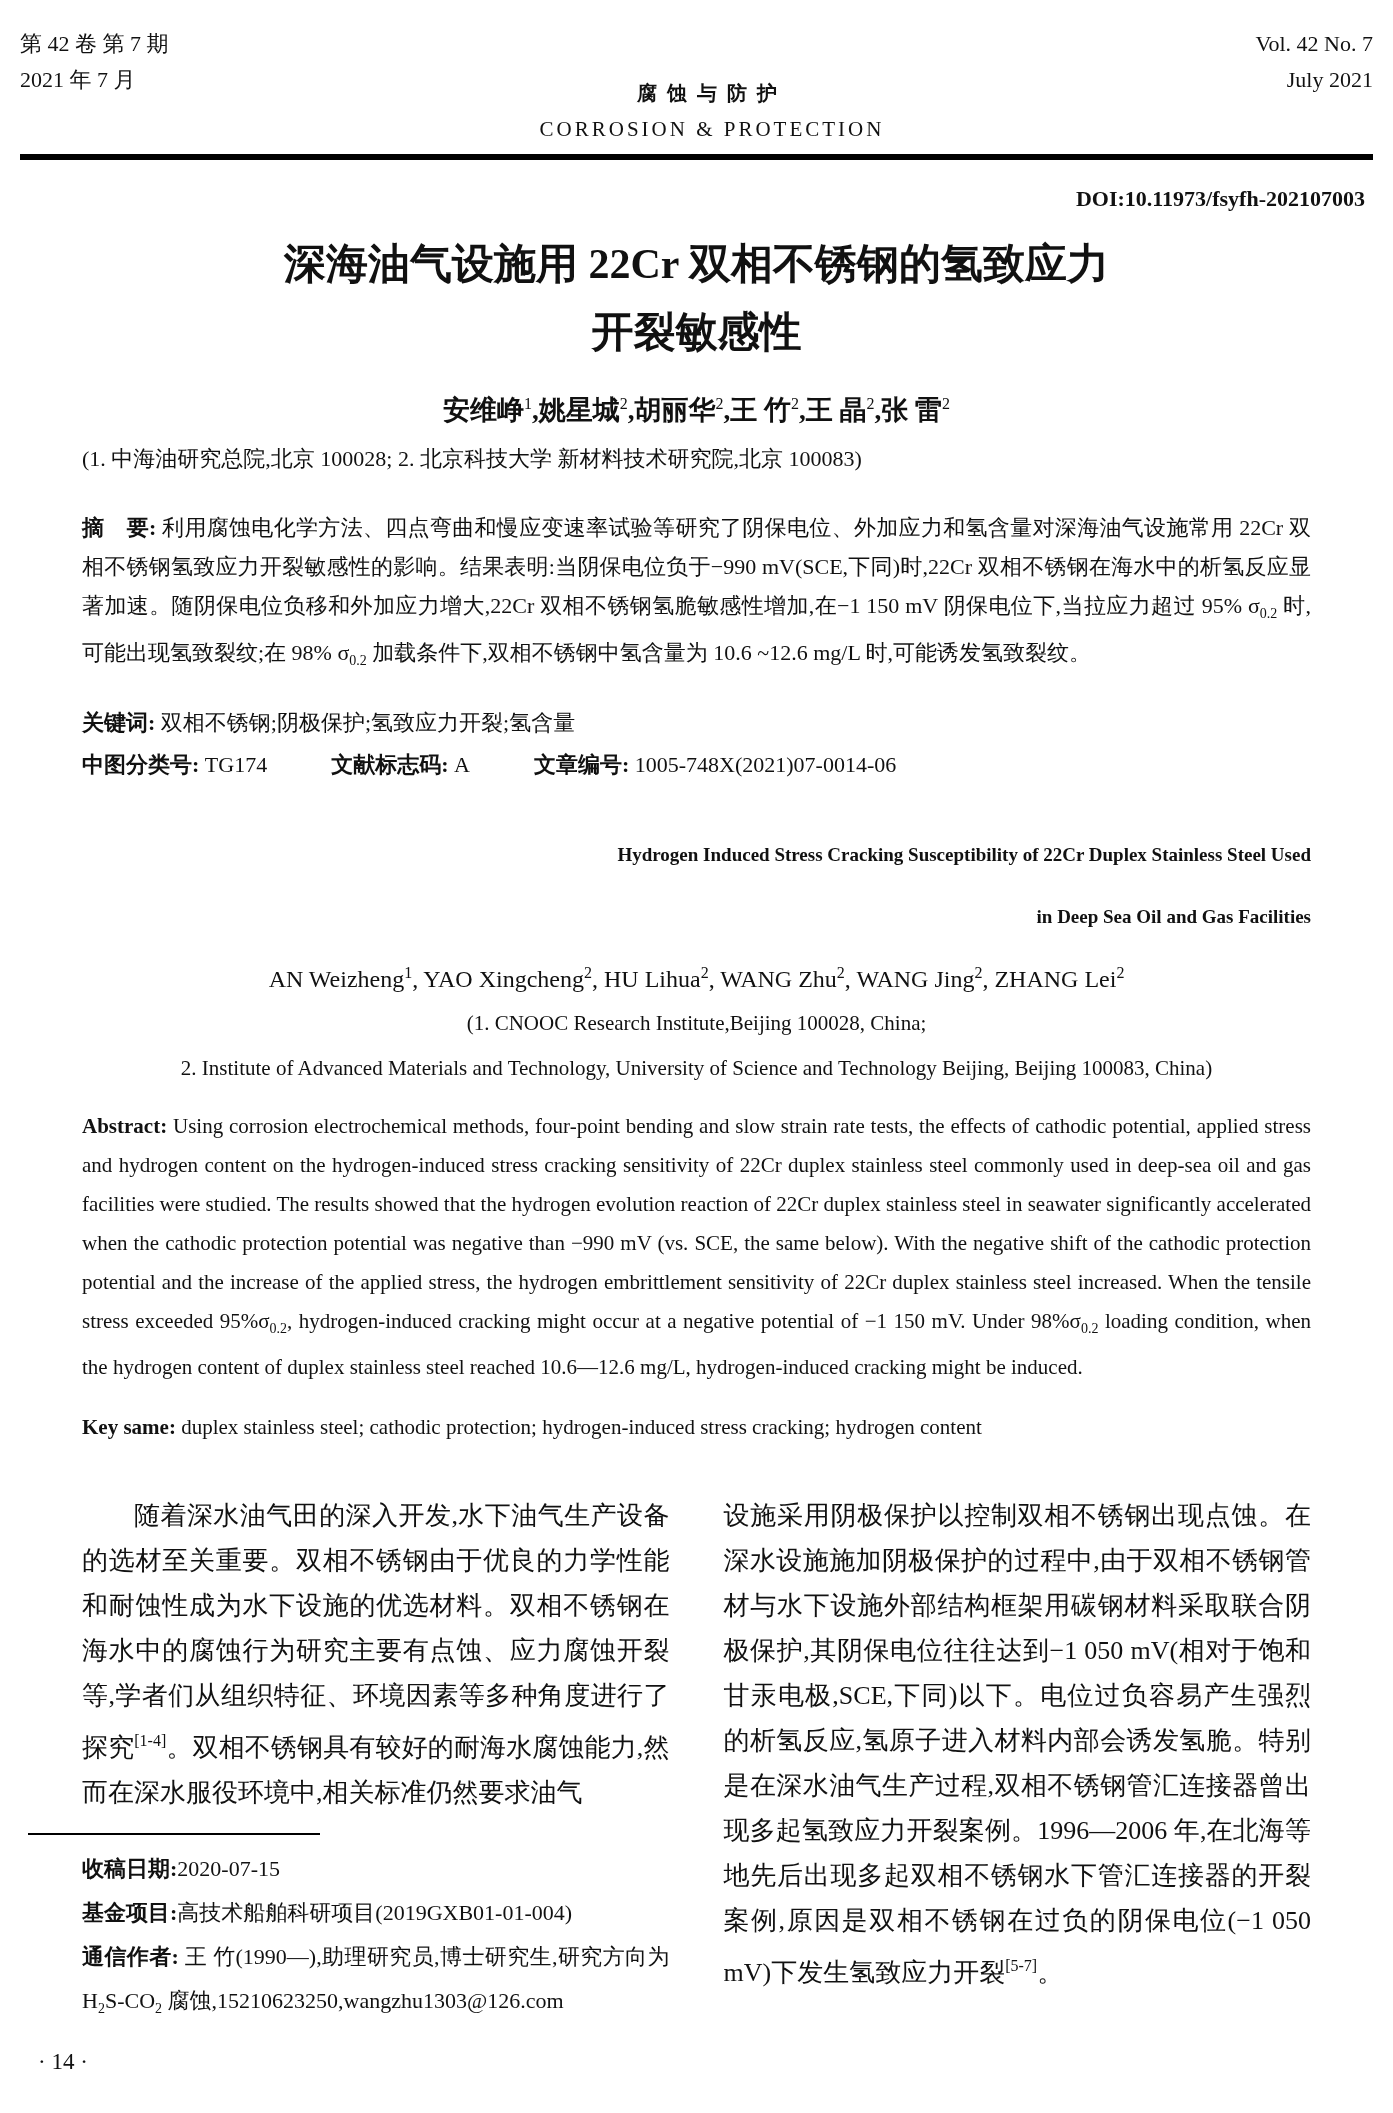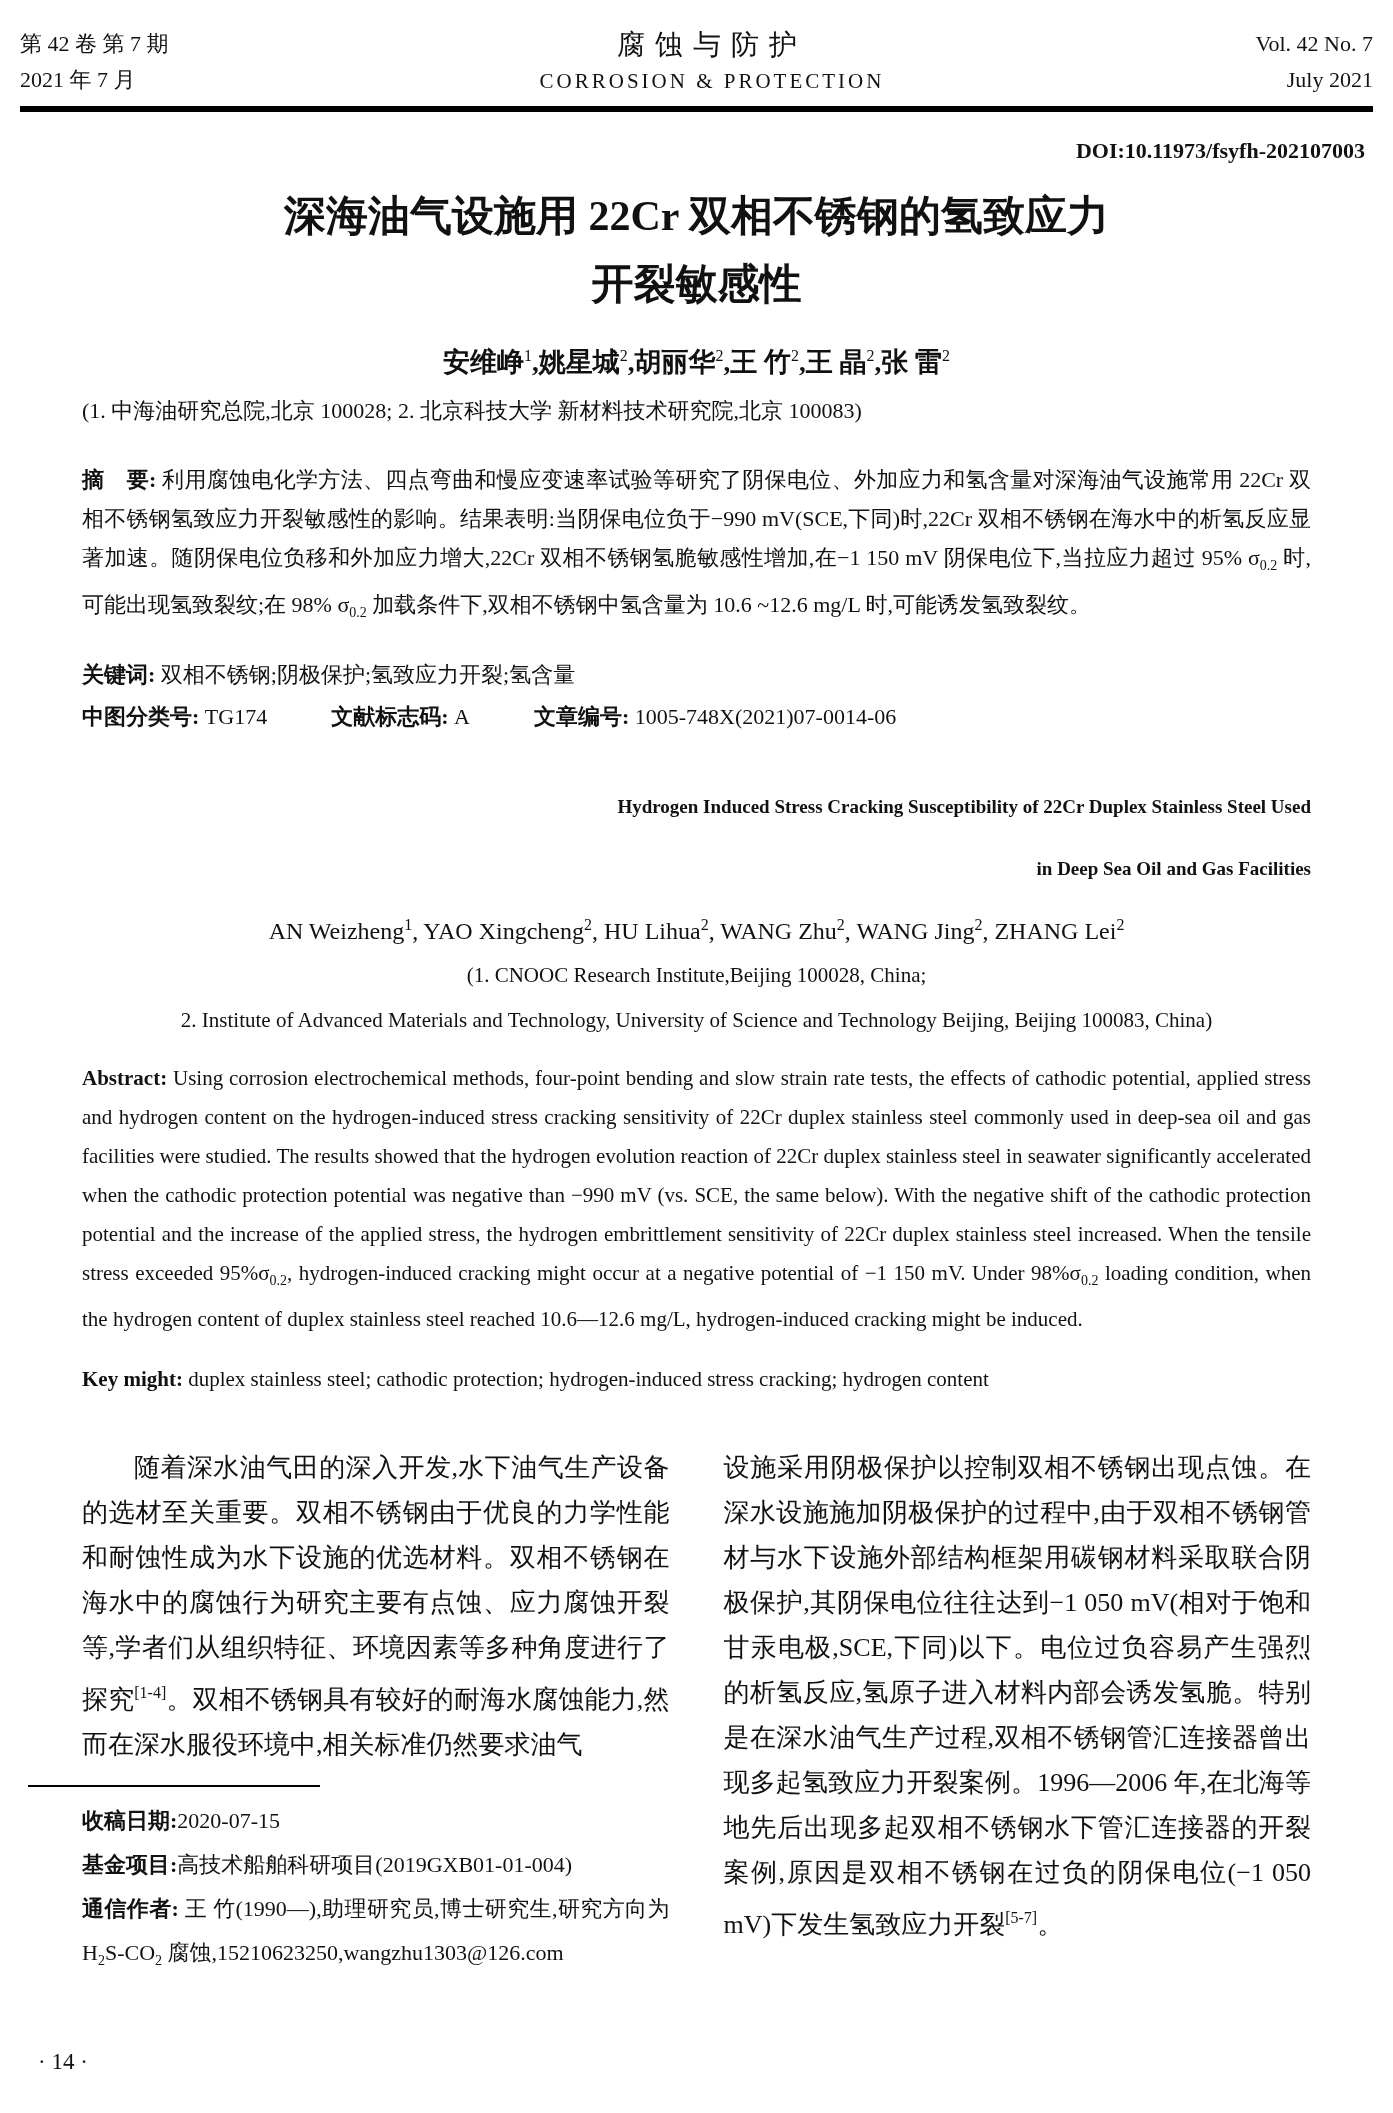--- a/index.html
+++ b/index.html
@@ -11,21 +11,21 @@
     padding:26px 82px 15px 82px;
     font-family:"Liberation Serif","DejaVu Serif",serif;
     overflow:hidden;
   }
   
   .header{display:flex;justify-content:space-between;align-items:flex-start;margin:0 -62px;}
   .header .cell{font-size:22px;line-height:36px;}
   .header .left{text-align:left;}
   .header .right{text-align:right;}
   .header .center{text-align:center;}
-  .journal-cn{font-size:28px;font-weight:normal;letter-spacing:10px;line-height:38px;}
+  .journal-cn{font-size:20px;font-weight:bold;letter-spacing:10px;line-height:38px;margin-top:48px;}
   .journal-en{font-size:21px;letter-spacing:3px;line-height:34px;}
   .rule{height:6px;background:#000;margin:8px -62px 0 -62px;}
   
   .doi{margin:26px -54px 0 0;text-align:right;font-weight:bold;font-size:22px;}
   
   .title-cn{margin-top:18px;text-align:center;font-weight:bold;font-size:42px;line-height:68px;}
   
   .authors-cn{margin-top:26px;text-align:center;font-weight:bold;font-size:27px;}
   .authors-cn sup,.authors-en sup{font-weight:normal;font-size:16px;}
   .affil-cn{margin-top:16px;font-size:22px;}
@@ -115,21 +115,21 @@
   <div class="affil-en">
     <div>(1. CNOOC Research Institute,Beijing 100028, China;</div>
     <div>2. Institute of Advanced Materials and Technology, University of Science and Technology Beijing, Beijing 100083, China)</div>
   </div>
 
   <p class="abstract-en">
     <span class="b">Abstract:</span><span> Using corrosion electrochemical methods, four-point bending and slow strain rate tests, the effects of cathodic potential, applied stress and hydrogen content on the hydrogen-induced stress cracking sensitivity of 22Cr duplex stainless steel commonly used in deep-sea oil and gas facilities were studied. The results showed that the hydrogen evolution reaction of 22Cr duplex stainless steel in seawater significantly accelerated when the cathodic protection potential was negative than −990 mV (vs. SCE, the same below). With the negative shift of the cathodic protection potential and the increase of the applied stress, the hydrogen embrittlement sensitivity of 22Cr duplex stainless steel increased. When the tensile stress exceeded 95%</span><span>σ</span><sub>0.2</sub><span>, hydrogen-induced cracking might occur at a negative potential of −1 150 mV. Under 98%</span><span>σ</span><sub>0.2</sub><span> loading condition, when the hydrogen content of duplex stainless steel reached 10.6—12.6 mg/L, hydrogen-induced cracking might be induced.</span>
   </p>
 
   <div class="keywords-en">
-    <span class="b">Key might:</span><span> duplex stainless steel; cathodic protection; hydrogen-induced stress cracking; hydrogen content</span>
+    <span class="b">Key same:</span><span> duplex stainless steel; cathodic protection; hydrogen-induced stress cracking; hydrogen content</span>
   </div>
 
   <div class="columns">
     <div class="col">
       <p class="indent">
         <span>随着深水油气田的深入开发,水下油气生产设备的选材至关重要。双相不锈钢由于优良的力学性能和耐蚀性成为水下设施的优选材料。双相不锈钢在海水中的腐蚀行为研究主要有点蚀、应力腐蚀开裂等,学者们从组织特征、环境因素等多种角度进行了探究</span><sup class="body-sup">[1-4]</sup><span>。双相不锈钢具有较好的耐海水腐蚀能力,然而在深水服役环境中,相关标准仍然要求油气</span>
       </p>
 
       <div class="footnote">
         <div class="footnote-rule"></div>

